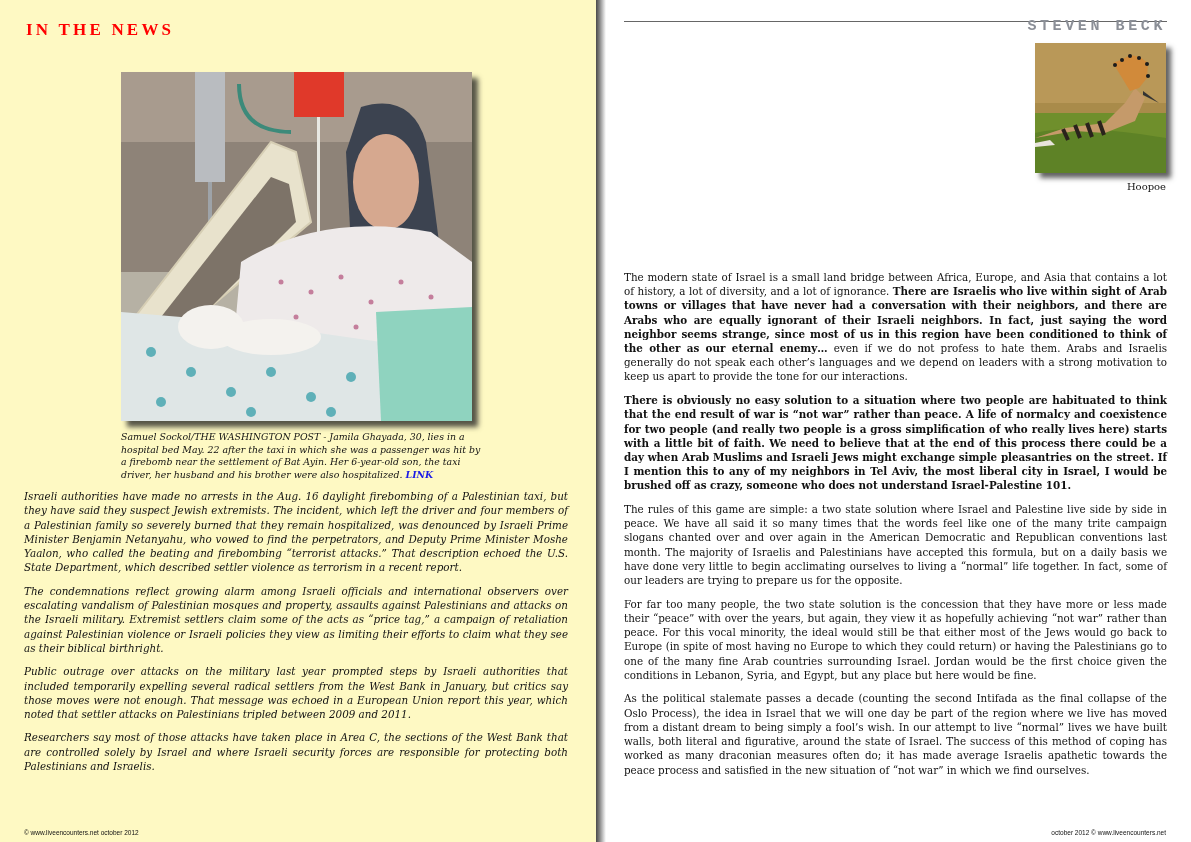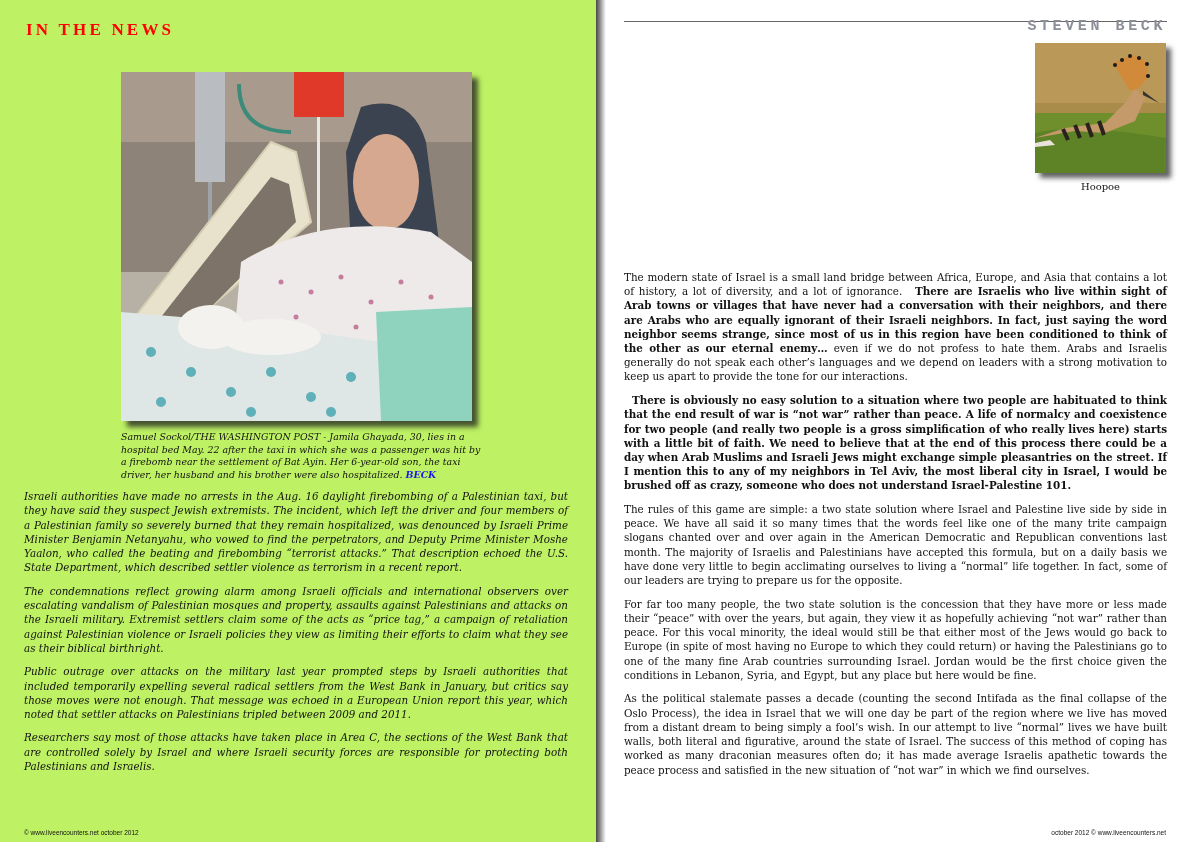--- a/index.html
+++ b/index.html
@@ -1,21 +1,21 @@
 <!DOCTYPE html>
 <html><head>
   <meta charset="utf-8">
   <style>
     * { margin: 0; padding: 0; box-sizing: border-box; }
     html, body { width: 1191px; height: 842px; overflow: hidden; background: #ffffff; }
     body { position: relative; font-family: "DejaVu Serif", serif; }
 
     .page-left {
       position: absolute; left: 0; top: 0; width: 596px; height: 842px;
-      background: #bef264;
+      background: #fef9c3;
     }
     .gutter {
       position: absolute; left: 596px; top: 0; width: 10px; height: 842px;
       background: linear-gradient(to right, #4a4a4a 0%, #7a7a7a 30%, #c8c8c8 70%, #ffffff 100%);
     }
     .page-right {
       position: absolute; left: 606px; top: 0; width: 585px; height: 842px;
       background: #ffffff;
     }
 
@@ -68,32 +68,32 @@
       font-size: 15px; letter-spacing: 3.6px; color: #8b8f97;
     }
 
     .bird-frame {
       position: absolute; left: 1035px; top: 43px; width: 131px; height: 130px;
       box-shadow: 5px 5px 5px rgba(30,30,30,0.7);
       overflow: hidden; background: #7a8a3a;
     }
     .bird-frame svg { display: block; width: 100%; height: 100%; }
     .bird-caption {
-      position: absolute; left: 1035px; top: 181px; width: 131px; text-align: center;
+      position: absolute; left: 1035px; top: 181px; width: 131px; text-align: right;
       font-family: "DejaVu Serif", serif; font-size: 10px; color: #111;
     }
 
     .essay {
       position: absolute; left: 624px; top: 270px; width: 543px;
       font-family: "DejaVu Serif", serif;
       font-size: 10.35px; line-height: 14.2px; color: #111;
       text-align: justify;
     }
     .essay p { margin-bottom: 9.5px; }
-    .essay .b { font-weight: bold; margin-left: 8px; }
+    .essay .b { font-weight: bold; }
 
     .footer-right {
       position: absolute; right: 25px; top: 829px;
       font-family: "Liberation Sans", sans-serif; font-size: 6.5px; color: #111;
     }
   </style>
 </head>
 <body>
 
 <div class="page-left">
@@ -138,21 +138,21 @@
           <circle cx="210" cy="340" r="5"></circle>
       </g>
       <path d="M255 240 L 351 235 L 351 349 L 260 349 Z" fill="#8fd3bf"></path>
       <ellipse cx="90" cy="255" rx="33" ry="22" fill="#f4f2ee"></ellipse>
       <ellipse cx="150" cy="265" rx="50" ry="18" fill="#f4f2ee"></ellipse>
     </svg>
   </div>
 
   <div class="caption">
     <span>Samuel Sockol/THE WASHINGTON POST -  Jamila Ghayada, 30, lies in a hospital bed May. 22 after the taxi in which she was a passenger was hit by a firebomb near the settlement of Bat Ayin. Her 6-year-old son, the taxi driver, her husband and his brother were also hospitalized.</span>
-    <a>BECK</a>
+    <a>LINK</a>
   </div>
 
   <div class="news-body">
     <p>Israeli authorities have made no arrests in the Aug. 16 daylight firebombing of a Palestinian taxi, but they have said they suspect Jewish extremists. The incident, which left the driver and four members of a Palestinian family so severely burned that they remain hospitalized, was denounced by Israeli Prime Minister Benjamin Netanyahu, who vowed to find the perpetrators, and Deputy Prime Minister Moshe Yaalon, who called the beating and firebombing “terrorist attacks.” That description echoed the U.S. State Department, which described settler violence as terrorism in a recent report.</p>
     <p>The condemnations reflect growing alarm among Israeli officials and international observers over escalating vandalism of Palestinian mosques and property, assaults against Palestinians and attacks on the Israeli military. Extremist settlers claim some of the acts as “price tag,” a campaign of retaliation against Palestinian violence or Israeli policies they view as limiting their efforts to claim what they see as their biblical birthright.</p>
     <p>Public outrage over attacks on the military last year prompted steps by Israeli authorities that included temporarily expelling several radical settlers from the West Bank in January, but critics say those moves were not enough. That message was echoed in a European Union report this year, which noted that settler attacks on Palestinians tripled between 2009 and 2011.</p>
     <p>Researchers say most of those attacks have taken place in Area C, the sections of the West Bank that are controlled solely by Israel and where Israeli security forces are responsible for protecting both Palestinians and Israelis.</p>
   </div>
 
   <div class="footer-left">© www.liveencounters.net  october 2012</div>

